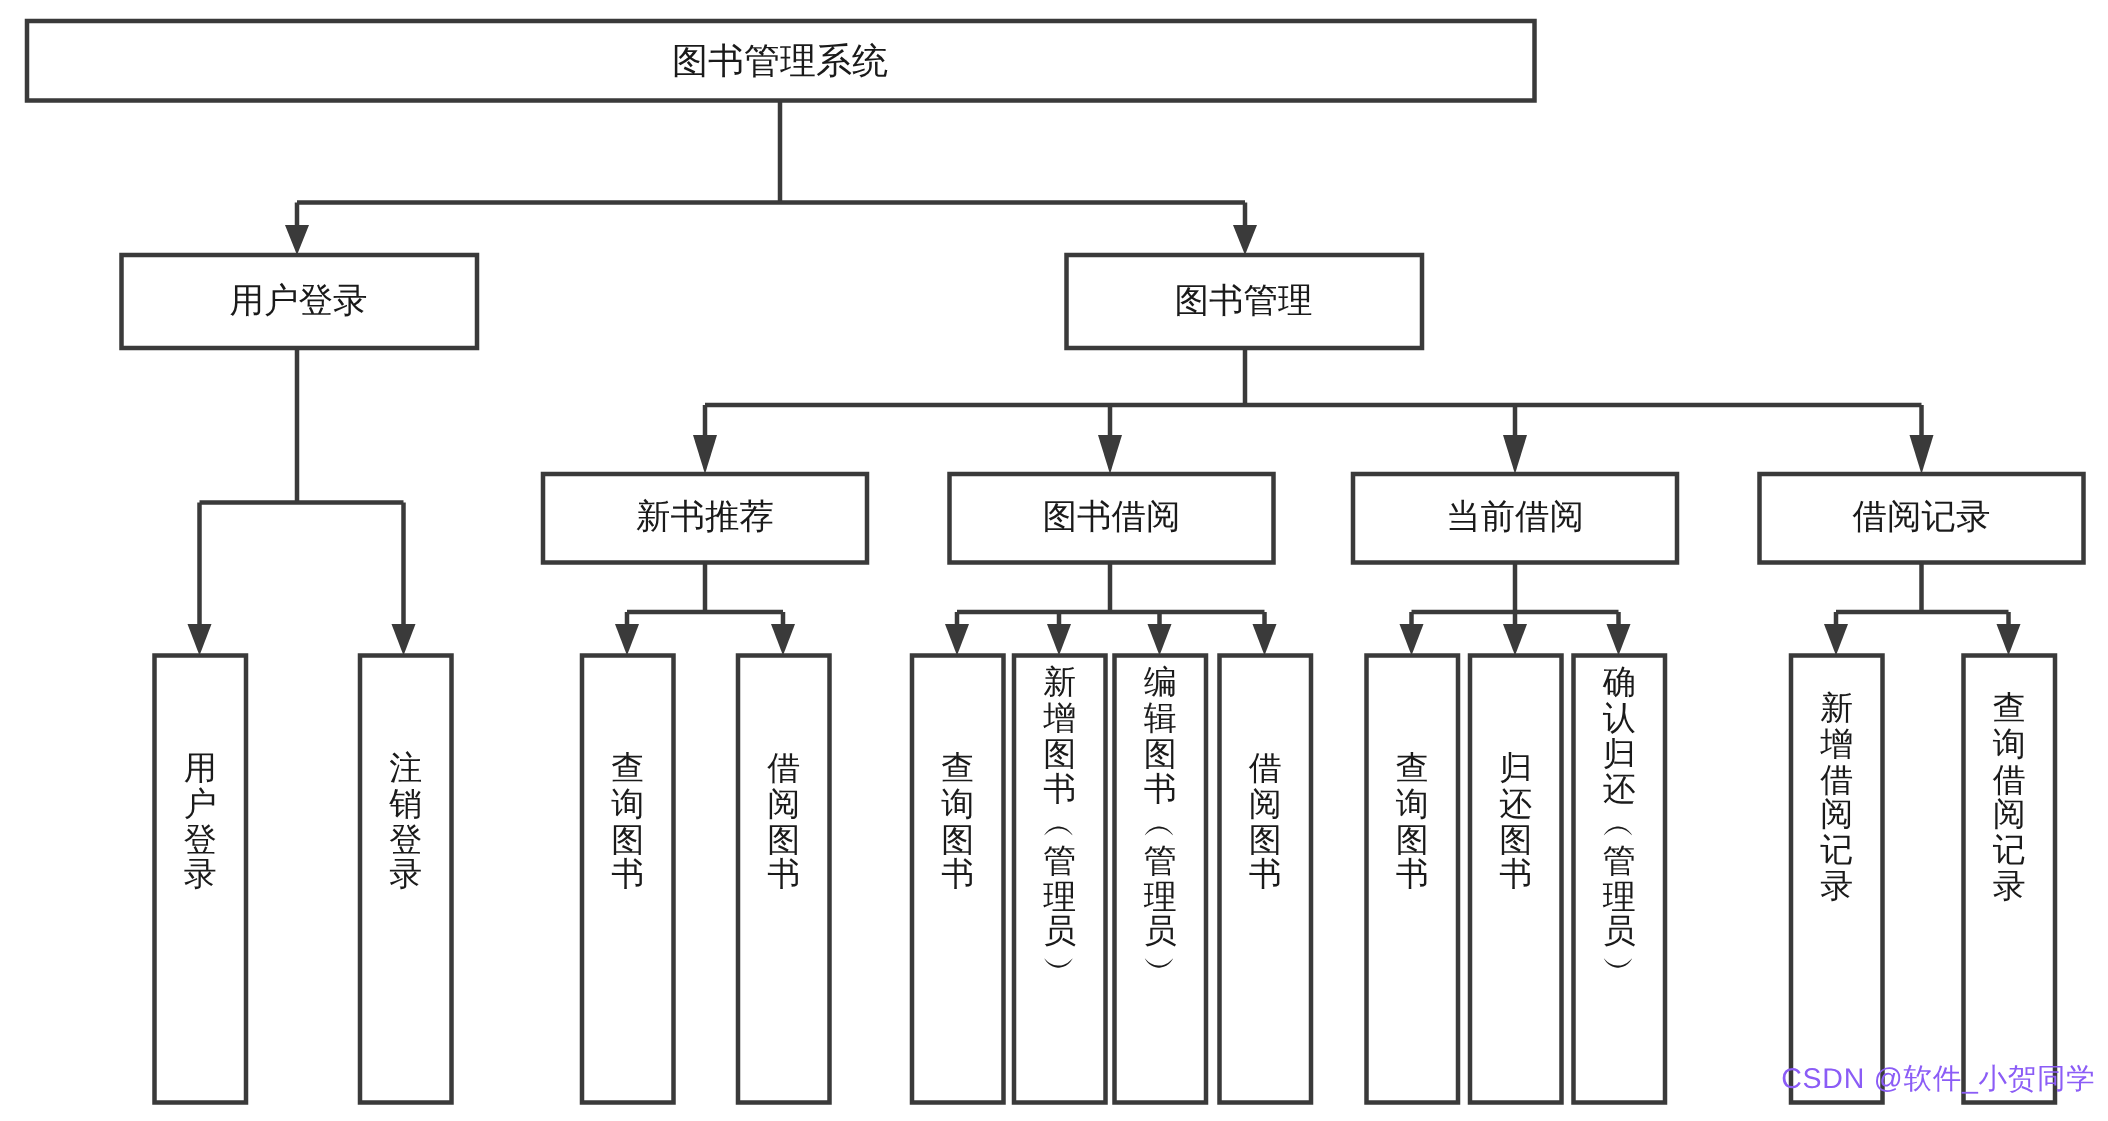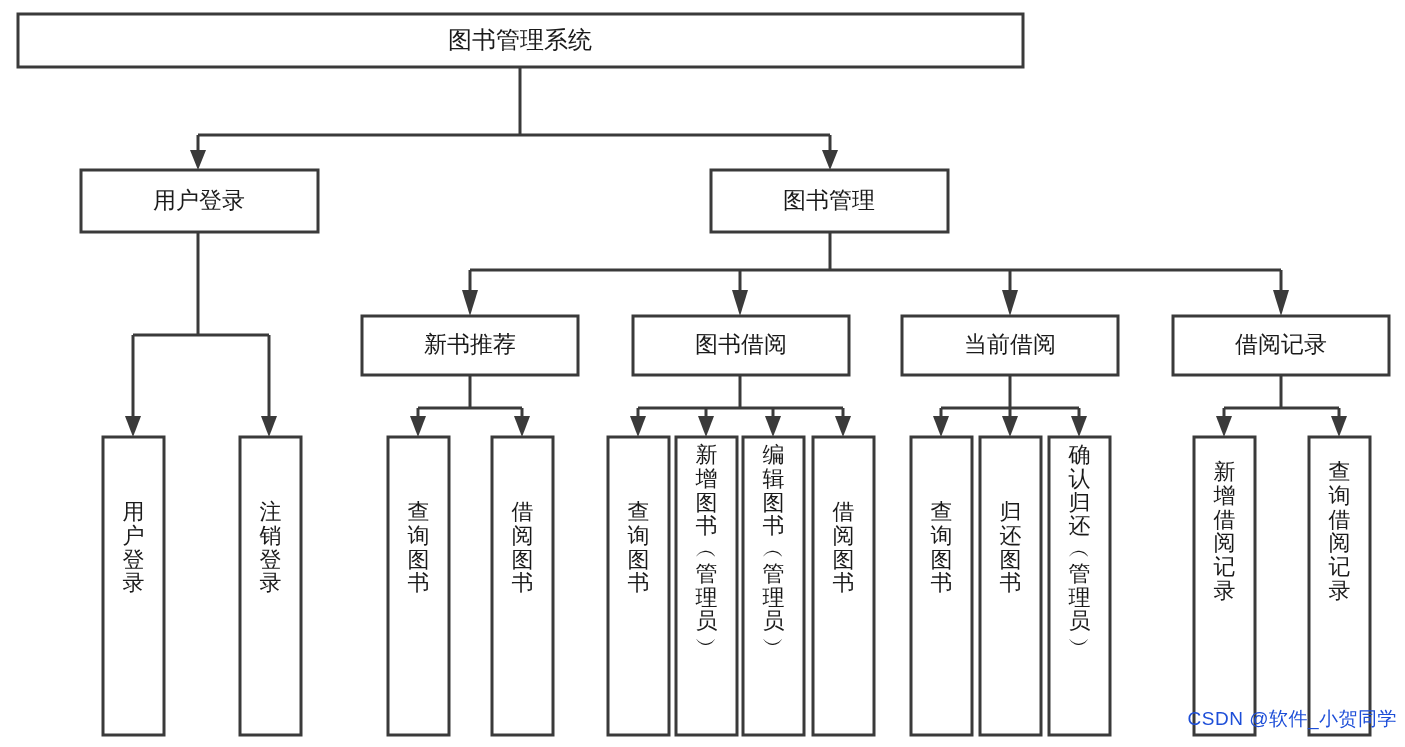--- a/index.html
+++ b/index.html
@@ -64,21 +64,21 @@
   }
   .vlabel span {
     display: block;
   }
   .watermark {
     position: absolute;
     right: 8px;
     bottom: 4px;
     font-family: "Liberation Sans", "DejaVu Sans", sans-serif;
     font-size: 19px;
-    color: #1d4ed8;
+    color: #8b5cf6;
     letter-spacing: 0.5px;
     white-space: nowrap;
   }
 </style>
 </head>
 <body>
 
 <div id="diagram-root">
 
   <svg class="diagram" viewBox="0 0 1405 747" xmlns="http://www.w3.org/2000/svg">

